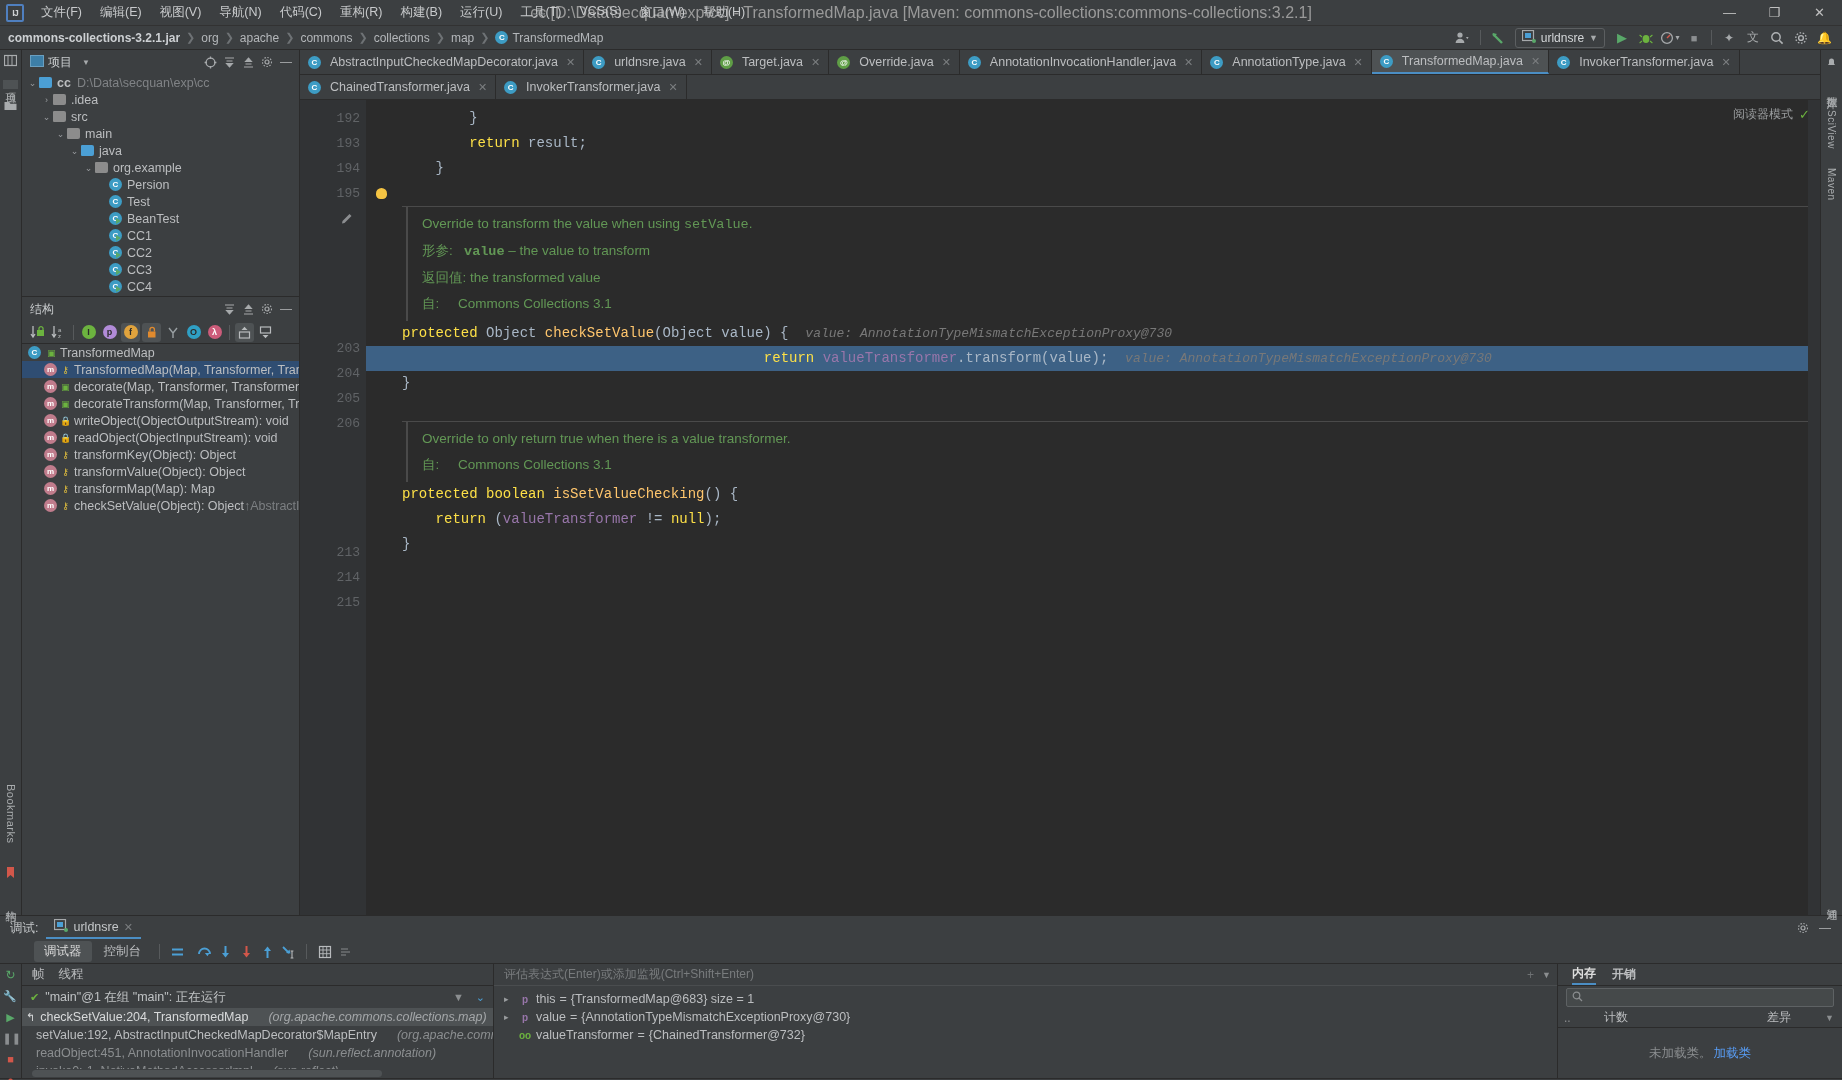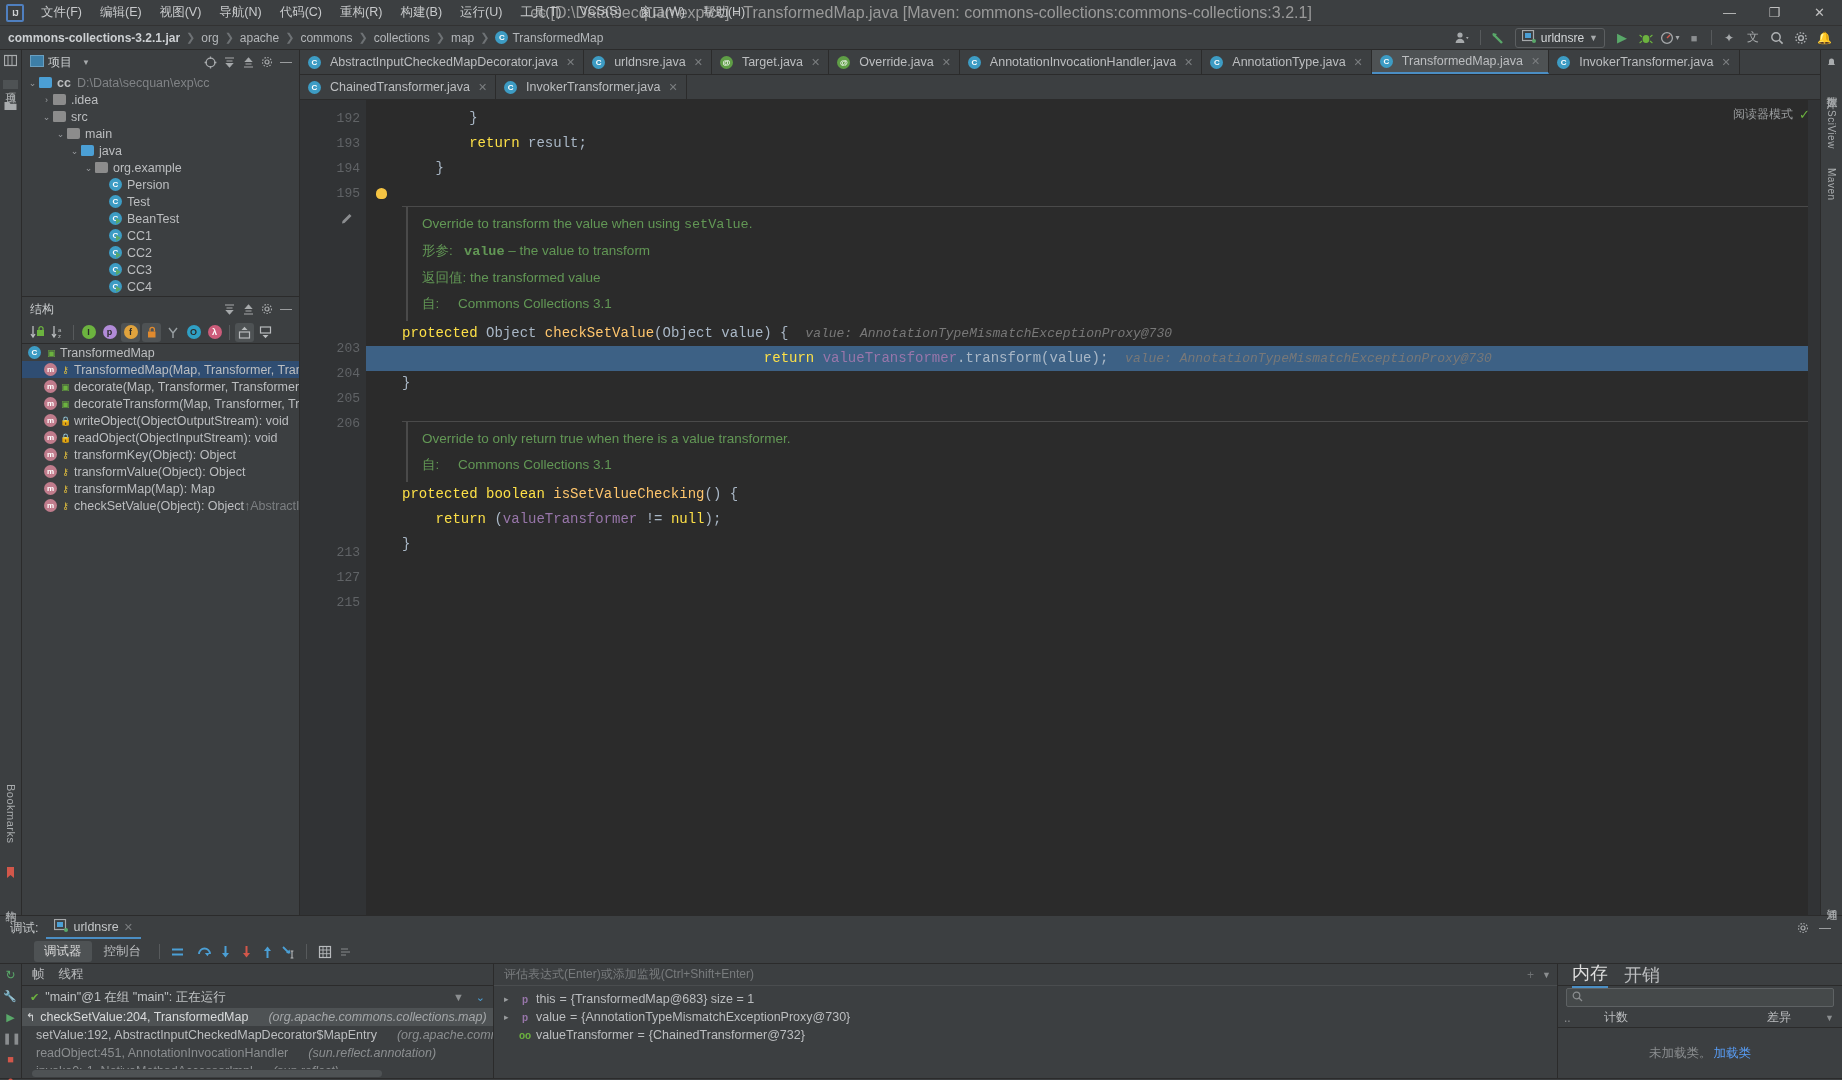--- a/index.html
+++ b/index.html
@@ -213,21 +213,21 @@
   }
   #vars{ flex:1;padding-top:4px;background:#3c3f41; }
   .vrow{ height:18px;display:flex;align-items:center;padding-left:10px;font-size:12.5px;color:#bcbec0;gap:4px;white-space:nowrap; }
   .exp{ color:#9a9d9f;font-size:9px;width:10px;display:inline-block; }
   .vico{ width:14px;height:13px;display:flex;align-items:center;justify-content:center;font-size:10px;color:#9876aa;font-weight:bold; }
   .vname{ color:#bcbec0; }
   .veq{ color:#bcbec0; }
   .vval{ color:#bcbec0; }
 
   #mem-col{ width:284px;display:flex;flex-direction:column; }
-  #mem-tabs{ height:22px;display:flex;align-items:center;gap:16px;padding-left:14px;font-size:18px;color:#bcbec0;border-bottom:1px solid #2b2b2b; }
+  #mem-tabs{ height:22px;display:flex;align-items:center;gap:16px;padding-left:14px;font-size:12px;color:#bcbec0;border-bottom:1px solid #2b2b2b;font-weight:bold; }
   #mem-tabs .sel2{ color:#ddd;border-bottom:2px solid #4b8ec4;padding-bottom:1px; }
   #mem-search{ height:22px;display:flex;align-items:center;padding:2px 8px; }
   #mem-search input{
     width:100%;height:19px;background:#45494a;border:1px solid #5e6264;border-radius:2px;
     color:#bcbec0;font-size:11px;padding:0 6px 0 20px;font-family:"Liberation Sans",sans-serif;
   }
   #mem-cols{ height:20px;display:flex;align-items:center;font-size:12px;color:#bcbec0;border-bottom:1px solid #2b2b2b;padding-left:6px; }
   #mem-body{ flex:1;display:flex;align-items:center;justify-content:center;font-size:12.5px;color:#8b8e90;gap:2px; }
   .link{ color:#589df6;text-decoration:none; }
 
@@ -726,21 +726,21 @@
           <div class="gline" style="height: 25px; line-height: 25px;">206</div>
           <div class="gline" style="height: 26px; line-height: 26px;"></div>
           <div class="gline" style="height: 26px; line-height: 26px;"></div>
           <div class="gline" style="height: 26px; line-height: 26px;"></div>
           <div class="gline" style="height: 26px; line-height: 26px;"></div>
           <div class="gline" style="height: 25px; line-height: 25px;">213<span class="gmark"><svg width="20" height="15" viewBox="0 0 20 15">
                 <circle cx="6" cy="8" r="5" fill="none" stroke="#3592c4" stroke-width="2"></circle>
                 <circle cx="6" cy="8" r="1.8" fill="#3592c4"></circle>
                 <path d="M14 13 L14 3 M11.6 5.5 L14 2.6 L16.4 5.5" stroke="#d2574a" fill="none" stroke-width="1.5"></path>
               </svg></span></div>
-          <div class="gline" style="height: 25px; line-height: 25px;">127</div>
+          <div class="gline" style="height: 25px; line-height: 25px;">214</div>
           <div class="gline" style="height: 25px; line-height: 25px;">215</div>
         </div>
       <div id="code">
           <div class="cline">        }</div>
           <div class="cline">        <span class="kw">return</span> result;</div>
           <div class="cline">    }</div>
           <div class="cline" style="position: relative;"><span class="bulb" style="left: 10px; top: 7px;"></span></div>
           <div class="doc-sep"></div>
           <div class="docblock">
             <div>Override to transform the value when using <span class="doc-code">setValue</span>.</div>

